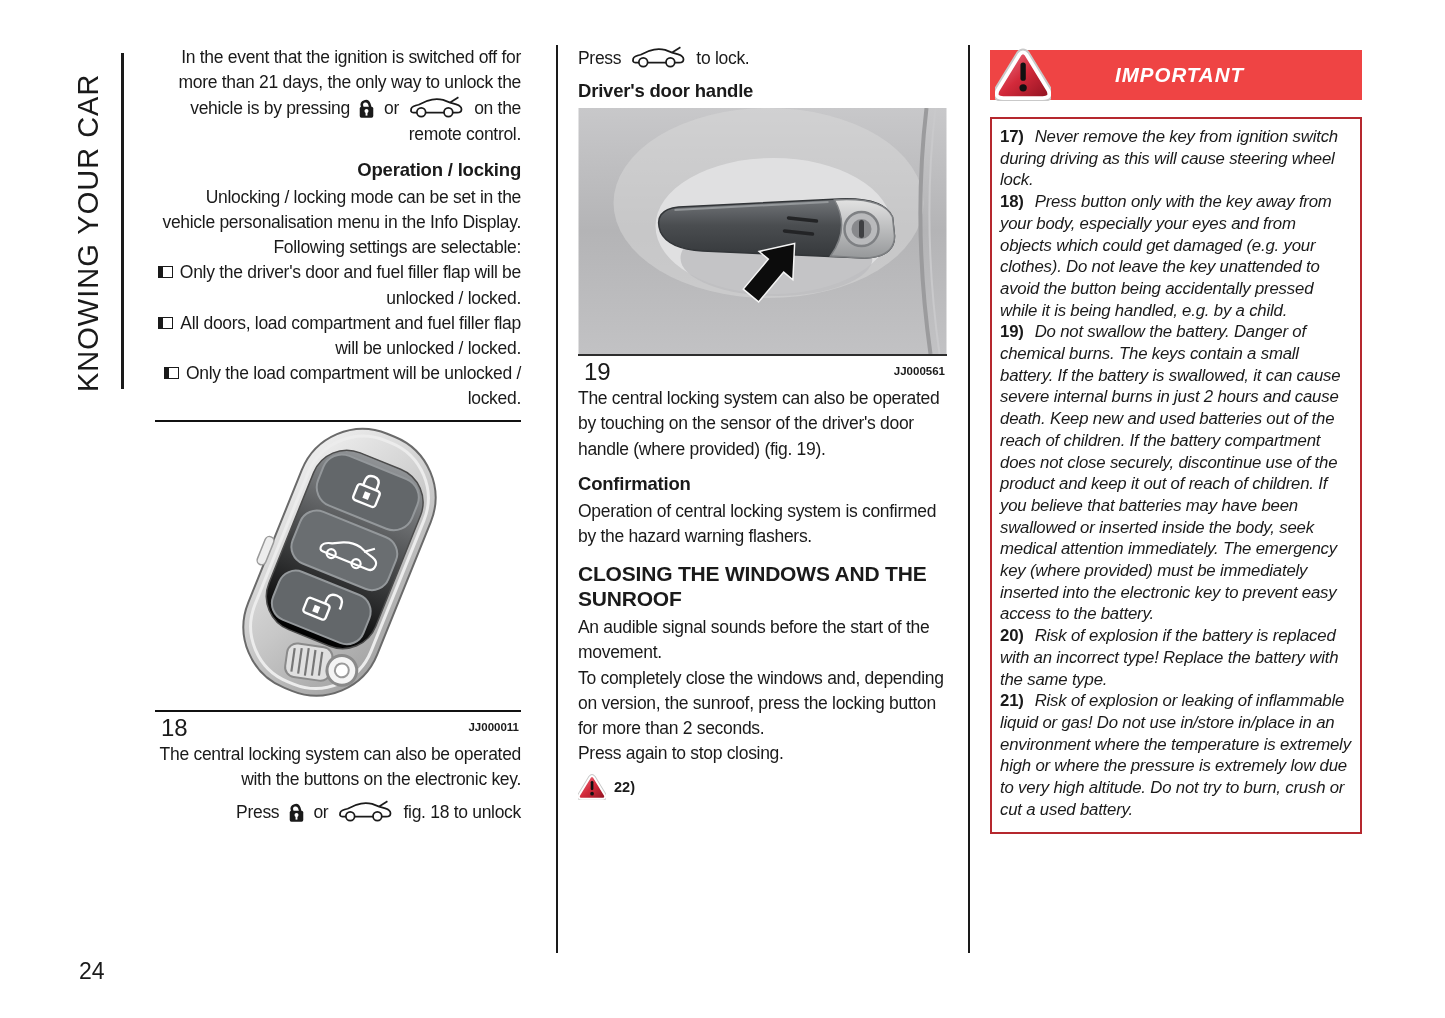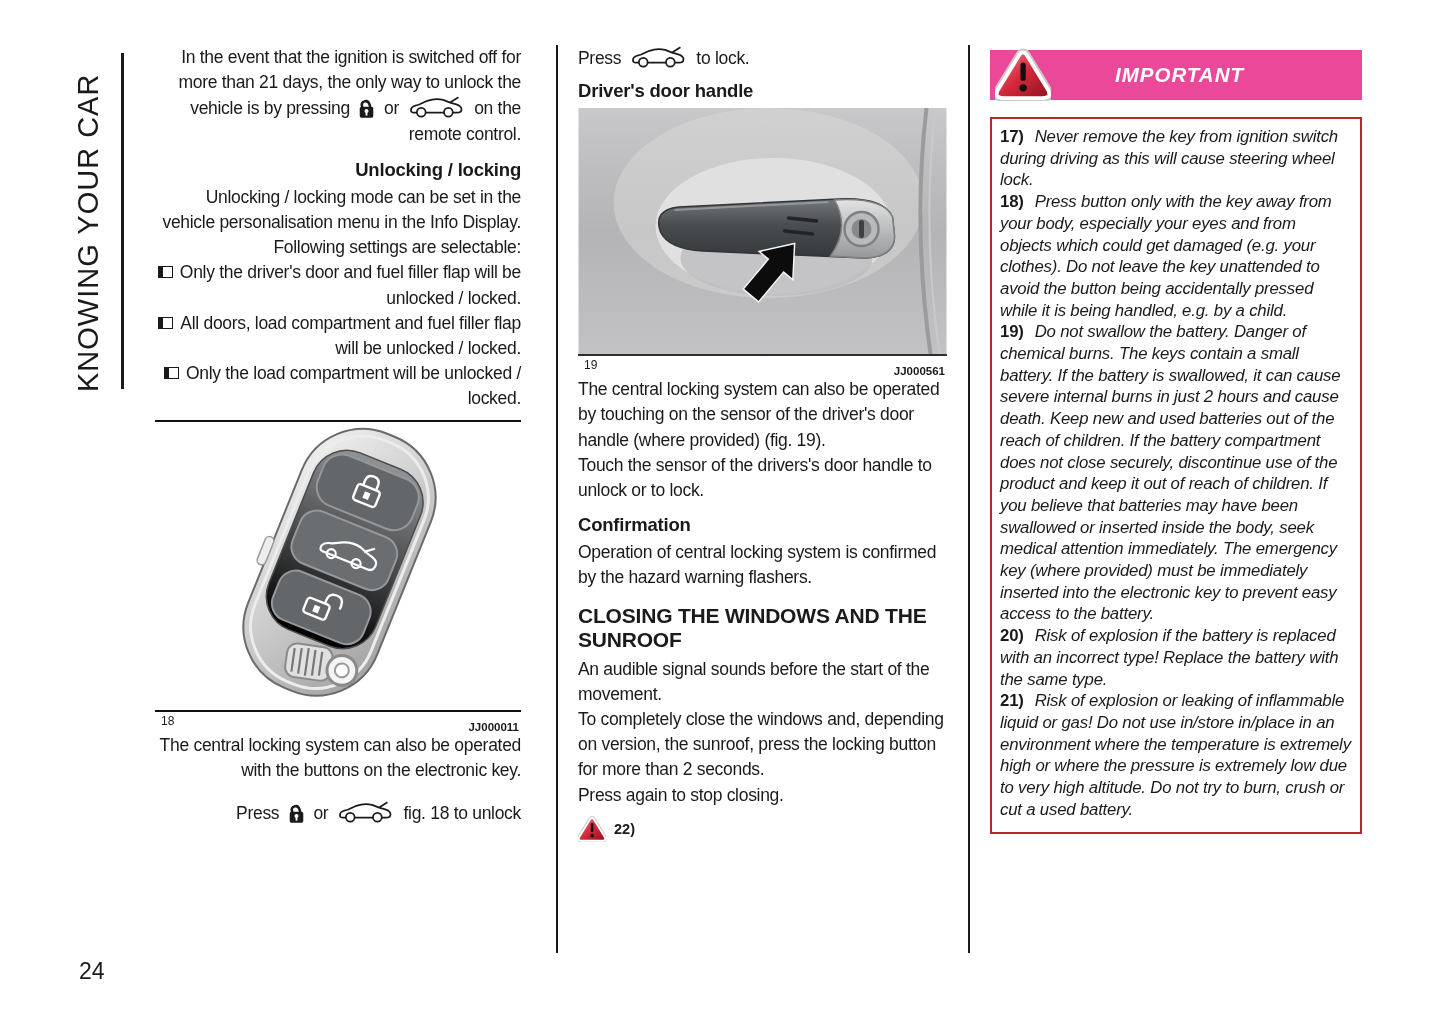--- a/index.html
+++ b/index.html
@@ -35,29 +35,29 @@
 
   .ic{vertical-align:-5px;margin:0 4px;}
   .ic-car{vertical-align:-4px;margin:0 5px;}
 
   
   .figure{margin-top:8px;}
   .fig-img{border-top:2.5px solid #111;border-bottom:2.5px solid #111;
            padding:1px 0;display:flex;justify-content:center;background:#fff;}
   .fig-img2{border-bottom:2px solid #2e2e2e;line-height:0;}
   .caption{display:flex;justify-content:space-between;align-items:flex-start;padding:2px 2px 0 6px;}
-  .fig-num{font-size:12px;}
+  .fig-num{font-size:24px;}
   .fig-code{font-size:11.5px;font-weight:bold;padding-top:7px;}
 
   
   .noterow{display:flex;align-items:center;gap:8px;margin-top:8px;}
   .note-ref{font-size:14.5px;font-weight:bold;}
 
   
-  .imp-header{position:relative;height:50px;background:#ec4899;margin-bottom:17px;padding-left:7px;}
+  .imp-header{position:relative;height:50px;background:#ef4444;margin-bottom:17px;padding-left:7px;}
   .imp-label{text-align:center;line-height:50px;color:#ffffff;font-size:20.5px;
              font-weight:bold;font-style:italic;letter-spacing:1px;}
   .imp-tri{position:absolute;left:5px;top:-2px;}
   .warn-box{border:2.5px solid #b5282e;padding:7px 9px 11px 8px;}
   .warn-item{font-size:16.8px;line-height:21.7px;font-style:italic;margin:0;letter-spacing:-0.2px;}
   .wnum{font-style:normal;font-weight:bold;padding-right:11px;}
 </style>
 </head>
 <body>
 
@@ -119,21 +119,21 @@
       <span>or</span>
       <svg class="ic-car" viewBox="0 0 64 26" width="56" height="23">
           <path d="M47,8.5 L56.5,2.5" fill="none" stroke="#1a1a1a" stroke-width="2"></path>
           <path d="M5,20 Q1.5,20 2.5,15.5 Q3.5,12.5 11,11 L21,6.5 Q30,3.5 39,5.5 L47,8.5 L54,10.5 Q60,12.5 60,16 Q60,20 55,20 Z" fill="none" stroke="#1a1a1a" stroke-width="2" stroke-linejoin="round"></path>
           <circle cx="14" cy="19.5" r="5" fill="#fff" stroke="#1a1a1a" stroke-width="2"></circle>
           <circle cx="45" cy="19.5" r="5" fill="#fff" stroke="#1a1a1a" stroke-width="2"></circle>
         </svg>
       <span>on the remote control.</span>
     </p>
 
-    <h3 class="sub">Unlocking / locking</h3>
+    <h3 class="sub">Operation / locking</h3>
     <p class="body">Unlocking / locking mode can be set in the vehicle personalisation menu in the Info Display. Following settings are selectable:</p>
 
     <p class="bullet"><span class="sq"></span><span>Only the driver's door and fuel filler flap will be unlocked / locked.</span></p>
     <p class="bullet"><span class="sq"></span><span>All doors, load compartment and fuel filler flap will be unlocked / locked.</span></p>
     <p class="bullet"><span class="sq"></span><span>Only the load compartment will be unlocked / locked.</span></p>
 
 
     <div class="figure">
       <div class="fig-img">
         <svg viewBox="0 0 340 288" width="340" height="286">
@@ -168,21 +168,21 @@
           </g>
         </svg>
       </div>
       <div class="caption">
         <span class="fig-num">18</span>
         <span class="fig-code">JJ000011</span>
       </div>
     </div>
 
     <p class="body">The central locking system can also be operated with the buttons on the electronic key.</p>
-    <p class="body" style="margin-top:17px;">
+    <p class="body" style="margin-top:7px;">
       <span>Press</span>
       <svg class="ic" viewBox="0 0 20 26" width="17" height="22">
           <g transform="rotate(-18 14 12)">
             <path d="M5.5,12 V8.2 Q5.5,3.5 10,3.5 Q14.5,3.5 14.5,8.2 V12" fill="none" stroke="#1a1a1a" stroke-width="3"></path>
           </g>
           <rect x="2" y="11.5" width="16" height="13" rx="2" fill="#1a1a1a"></rect>
           <circle cx="10" cy="16.5" r="2.4" fill="#fff"></circle>
           <rect x="8.9" y="17.5" width="2.2" height="4.5" fill="#fff"></rect>
         </svg>
       <span>or</span>
@@ -232,21 +232,20 @@
           </g>
         </svg>
       </div>
       <div class="caption">
         <span class="fig-num">19</span>
         <span class="fig-code">JJ000561</span>
       </div>
     </div>
 
     <p class="body">The central locking system can also be operated by touching on the sensor of the driver's door handle (where provided) (fig. 19).</p>
-    <p class="body">Touch the sensor of the drivers's door handle to unlock or to lock.</p>
     <h3 class="sub" style="margin-top:11px;">Confirmation</h3>
     <p class="body">Operation of central locking system is confirmed by the hazard warning flashers.</p>
     <h2 class="section">CLOSING THE WINDOWS AND THE SUNROOF</h2>
     <p class="body">An audible signal sounds before the start of the movement.</p>
     <p class="body">To completely close the windows and, depending on version, the sunroof, press the locking button for more than 2 seconds.</p>
     <p class="body">Press again to stop closing.</p>
 
     <div class="noterow">
       <svg viewBox="0 0 44 40" width="28" height="26">
         <path d="M19.2,4.4 Q22,0.8 24.8,4.4 L42,32.5 Q44.5,38.5 37.5,38.5 L6.5,38.5 Q-0.5,38.5 2,32.5 Z" fill="none" stroke="#c9c9c9" stroke-width="6" stroke-linejoin="round"></path>

